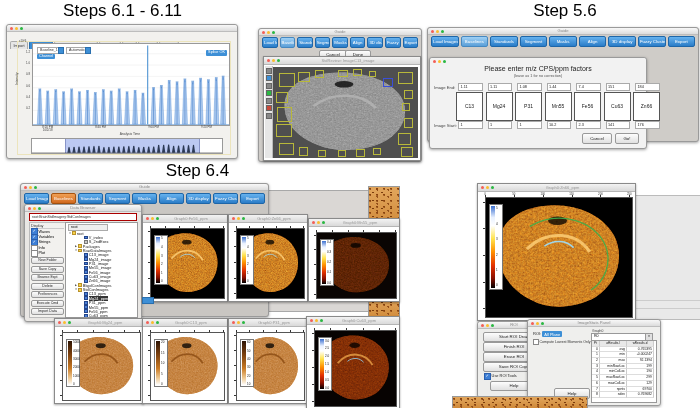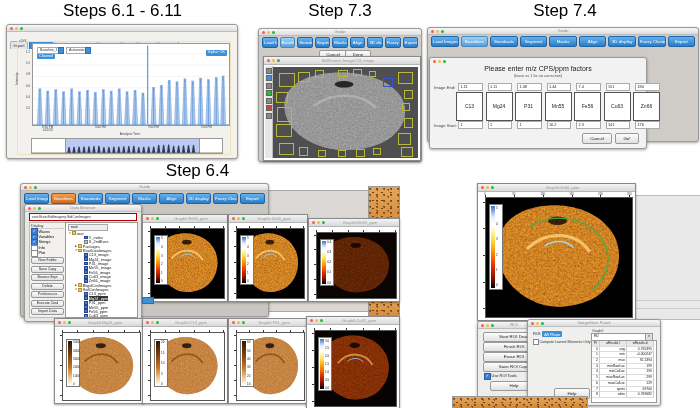--- a/index.html
+++ b/index.html
@@ -98,22 +98,21 @@
       <feTurbulence type="fractalNoise" baseFrequency="0.95" numOctaves="2" seed="11" result="t"></feTurbulence>
       <feColorMatrix in="t" type="luminanceToAlpha" result="a"></feColorMatrix>
       <feComposite in="SourceGraphic" in2="a" operator="in"></feComposite>
     </filter>
   </defs>
 </svg>
 
 <div id="fig">
 
   <div class="ptitle" style="left:25px;top:1px;width:195px">Steps 6.1 - 6.11</div>
-  <div class="ptitle" style="left:280px;top:1px;width:120px">Step 7.3</div>
-  <div class="ptitle" style="left:505px;top:1px;width:120px">Step 7.4</div>
+  <div class="ptitle" style="left:505px;top:1px;width:120px">Step 5.6</div>
   <div class="ptitle" style="left:135px;top:161px;width:125px">Step 6.4</div>
 
   <div class="win" style="left:6px;top:24px;width:230px;height:133px;background:#f2f1ee">
     <div class="tbar">
       <span class="dot r"></span>
       <span class="dot y"></span>
       <span class="dot g"></span>
     </div>
     <div id="p1-tabs" style="position:absolute;left:3px;top:8px;right:3px;height:7px"><span class="tab">Import</span><span class="tab active">Baselines</span><span class="tab">Reference Standards</span><span class="tab">Samples</span><span class="tab">DRS</span><span class="tab">Results</span><span class="tab">Images</span></div>
     <div class="yellow-frame" style="left:10px;top:16px;width:212px;height:112px"></div>

